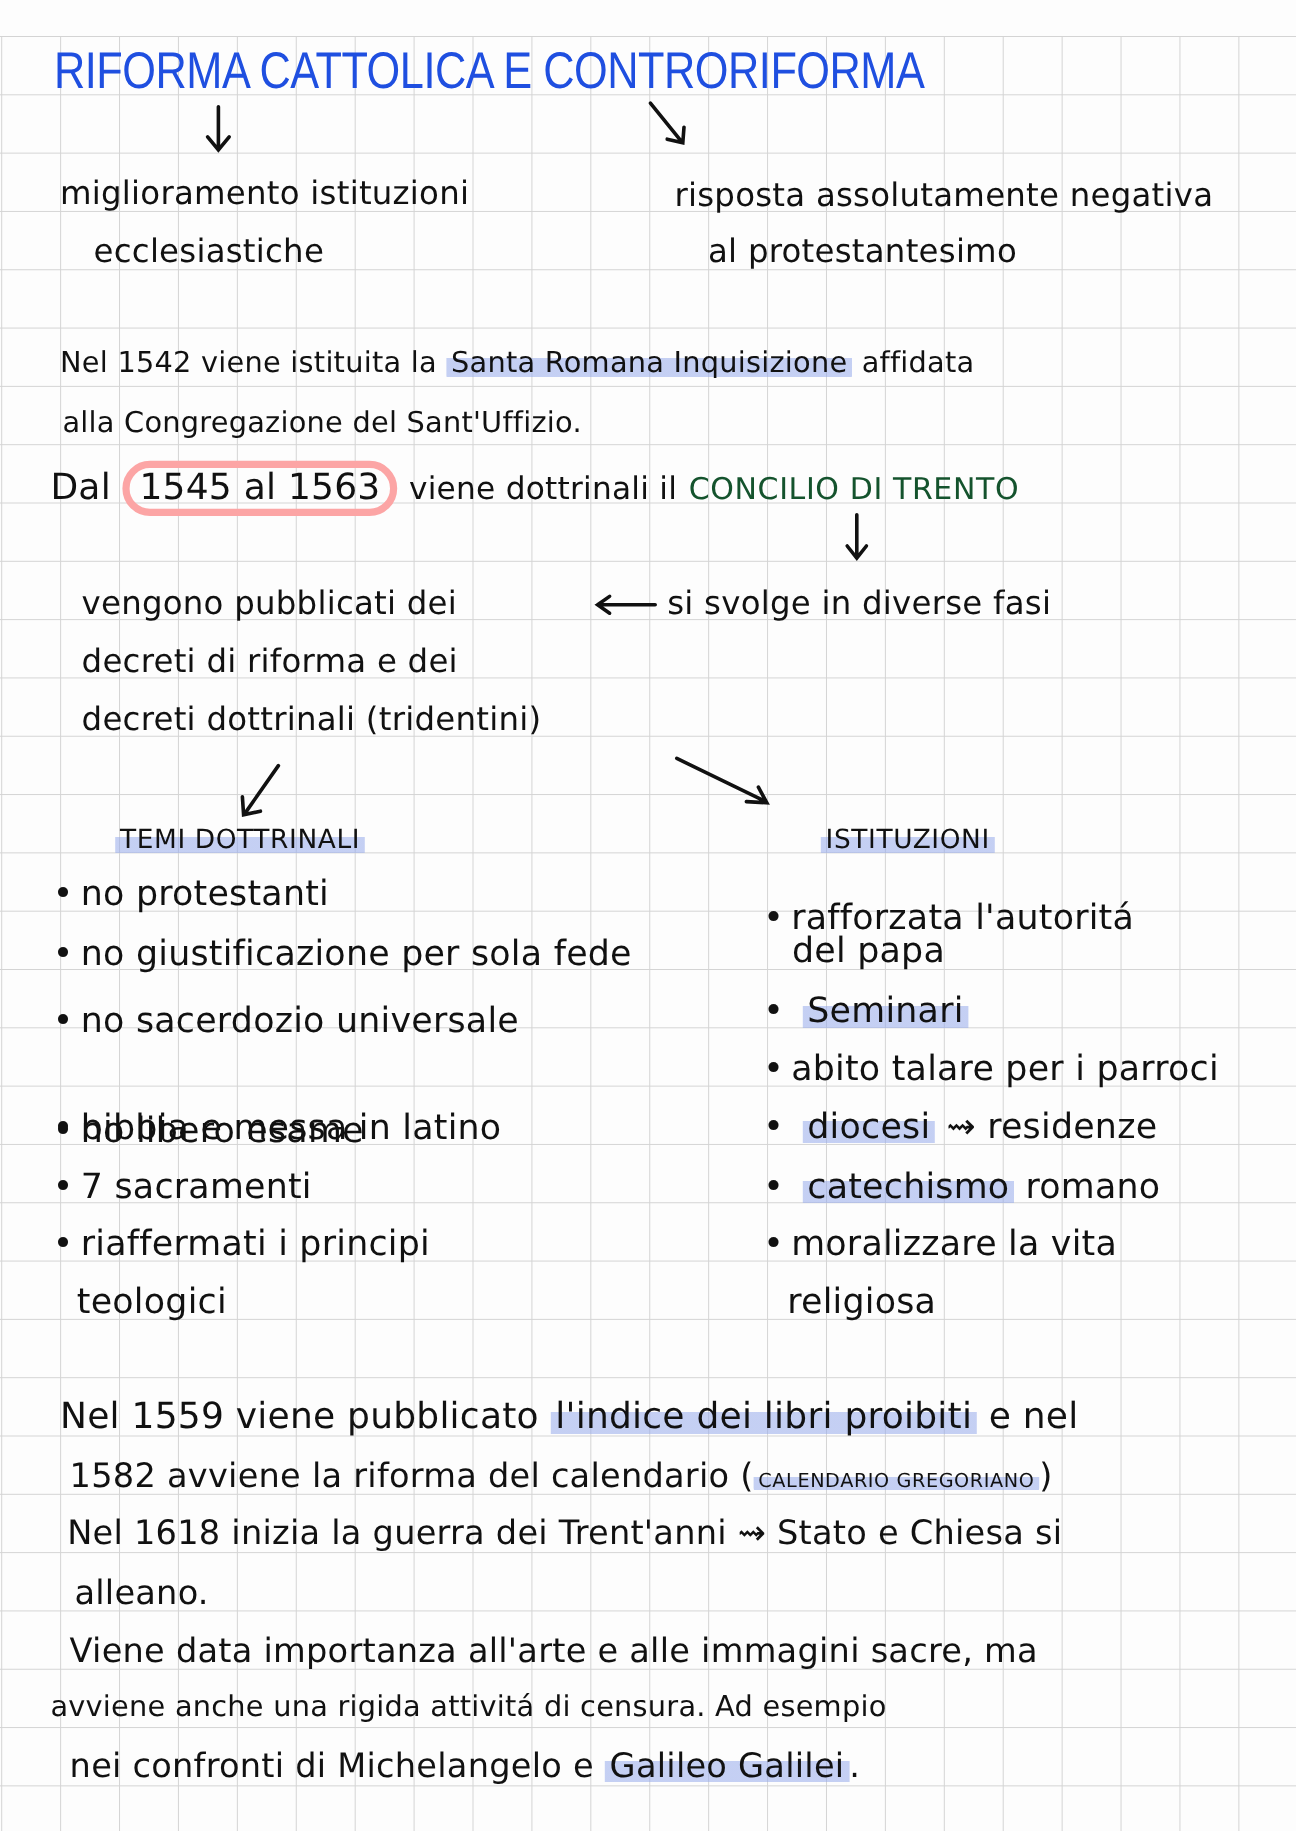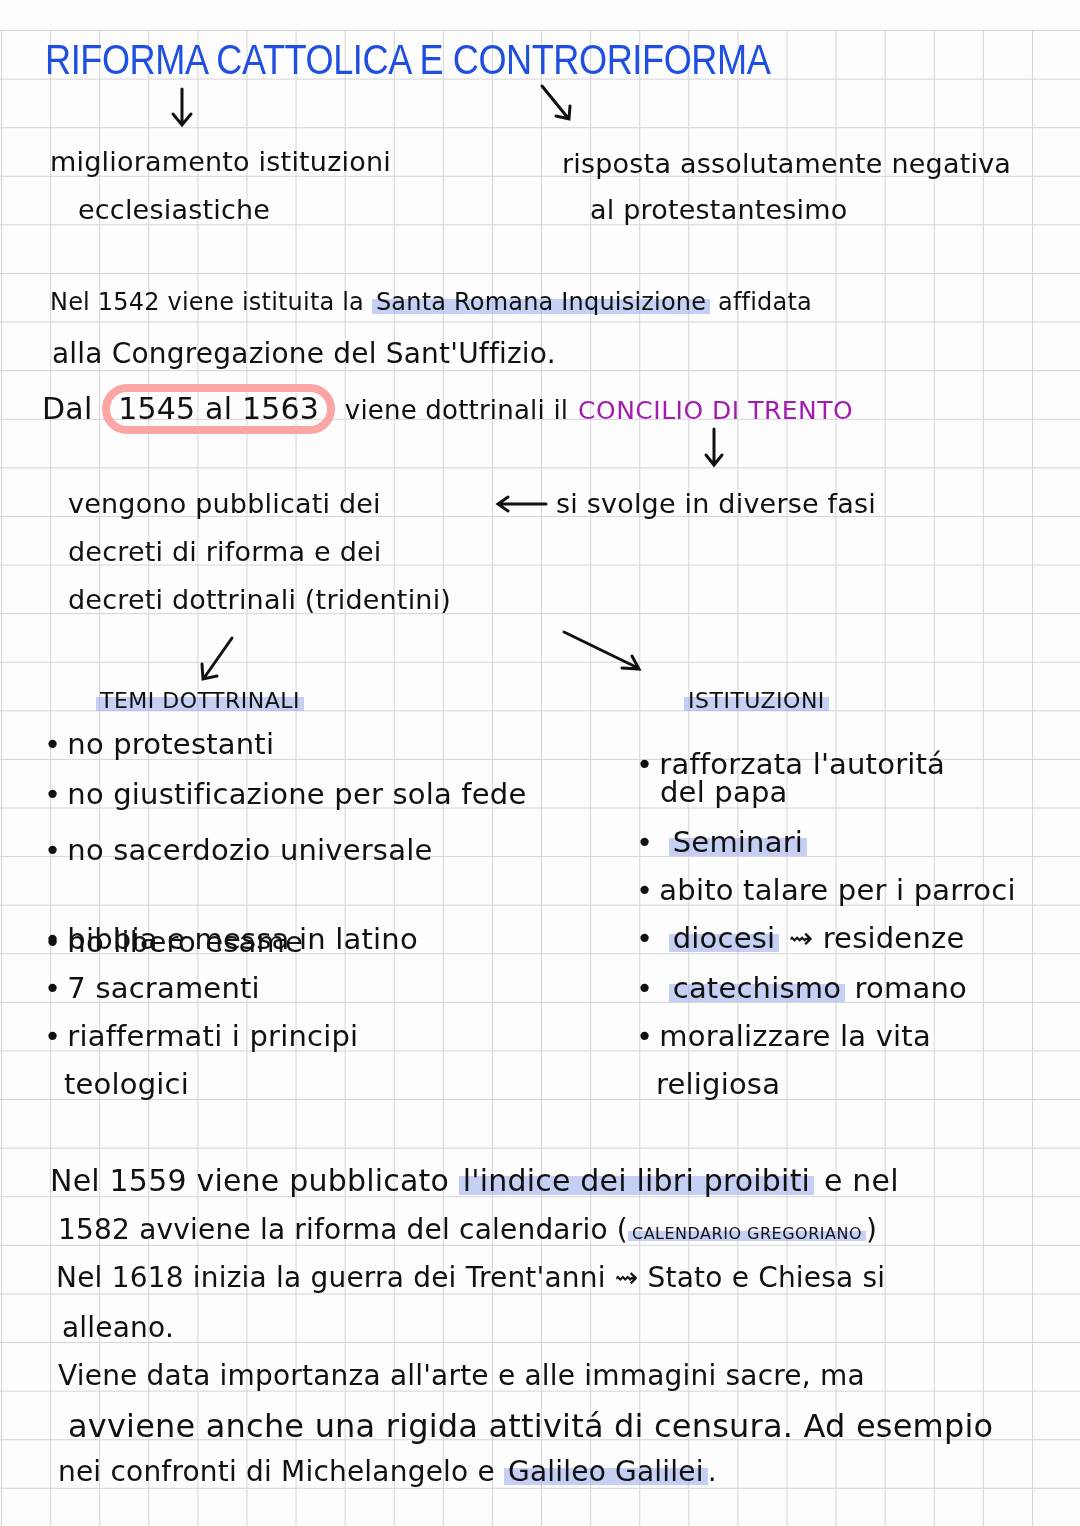--- a/index.html
+++ b/index.html
@@ -19,28 +19,28 @@
     background-position: 1px 0px;
   }
   .t { position: absolute; white-space: nowrap; line-height: 1; }
   .title {
     font-family: "Liberation Sans Narrow", "Liberation Sans", sans-serif;
     color: #1f4fe0; font-size: 43px; letter-spacing: -0.5px;
     transform: scaleX(0.84); transform-origin: left top;
   }
   .hand { font-size: 29px; letter-spacing: 0.2px; }
   .small { font-size: 27px; }
-  .blue { color: #a21caf; }
+  .blue { color: #14532d; }
   .caps { font-size: 22px; letter-spacing: 0.5px; }
   .hl {
     background: linear-gradient(to bottom, transparent 38%, rgba(150,170,235,0.55) 38%, rgba(150,170,235,0.55) 92%, transparent 92%);
     padding: 0 4px; border-radius: 3px;
   }
   .circle {
-    display: inline-block; border: 8px solid #fca5a5; border-radius: 26px;
+    display: inline-block; border: 6px solid #fca5a5; border-radius: 26px;
     padding: 2px 8px; margin: -6px 0;
   }
   .arrow { position: absolute; }
   .bullet::before { content: "•"; margin-right: 6px; }
 </style>
 </head>
 <body>
 
 <div class="grid"></div>
 
@@ -56,21 +56,21 @@
 <div class="t hand small" style="left:50px; top:148px;">miglioramento istituzioni</div>
 <div class="t hand small" style="left:78px; top:196px;">ecclesiastiche</div>
 <div class="t hand small" style="left:562px; top:150px;">risposta assolutamente negativa</div>
 <div class="t hand small" style="left:590px; top:196px;">al protestantesimo</div>
 
 <div class="t hand" style="left:50px; top:290px; font-size:24px;">
   <span>Nel 1542 viene istituita la</span>
   <span class="hl">Santa Romana Inquisizione</span>
   <span>affidata</span>
 </div>
-<div class="t hand" style="left:52px; top:340px; font-size:28px;">alla Congregazione del Sant'Uffizio.</div>
+<div class="t hand" style="left:52px; top:340px; font-size:24px;">alla Congregazione del Sant'Uffizio.</div>
 <div class="t hand" style="left:42px; top:390px; font-size:30px;">
   <span>Dal</span>
   <span class="circle">1545 al 1563</span>
   <span style="font-size:26px;">viene dottrinali il</span>
   <span class="blue caps" style="font-size:25px;">CONCILIO DI TRENTO</span>
 </div>
 
 <svg class="arrow" style="left:700px; top:426px;" width="30" height="44">
   <path d="M14 3 L14 38 M6 29 L14 39 L22 29" stroke="#111" stroke-width="3" fill="none" stroke-linecap="round"></path>
 </svg>
@@ -126,17 +126,17 @@
 
 <div class="t hand" style="left:50px; top:1166px; font-size:30px;">
   <span>Nel 1559 viene pubblicato</span>
   <span class="hl">l'indice dei libri proibiti</span>
   <span>e nel</span>
 </div>
 <div class="t hand" style="left:58px; top:1216px; font-size:28px;"><span>1582 avviene la riforma del calendario (</span><span class="hl caps" style="font-size:16px;">CALENDARIO GREGORIANO</span><span>)</span></div>
 <div class="t hand" style="left:56px; top:1264px; font-size:28px;">Nel 1618 inizia la guerra dei Trent'anni ⇝ Stato e Chiesa si</div>
 <div class="t hand" style="left:62px; top:1314px; font-size:28px;">alleano.</div>
 <div class="t hand" style="left:58px; top:1362px; font-size:28px;">Viene data importanza all'arte e alle immagini sacre, ma</div>
-<div class="t hand" style="left:68px; top:1410px; font-size:32px;">avviene anche una rigida attivitá di censura. Ad esempio</div>
+<div class="t hand" style="left:42px; top:1410px; font-size:24px;">avviene anche una rigida attivitá di censura. Ad esempio</div>
 <div class="t hand" style="left:58px; top:1458px; font-size:28px;">
   <span>nei confronti di Michelangelo e</span>
   <span class="hl">Galileo Galilei</span><span>.</span>
 </div>
 
 </body></html>

